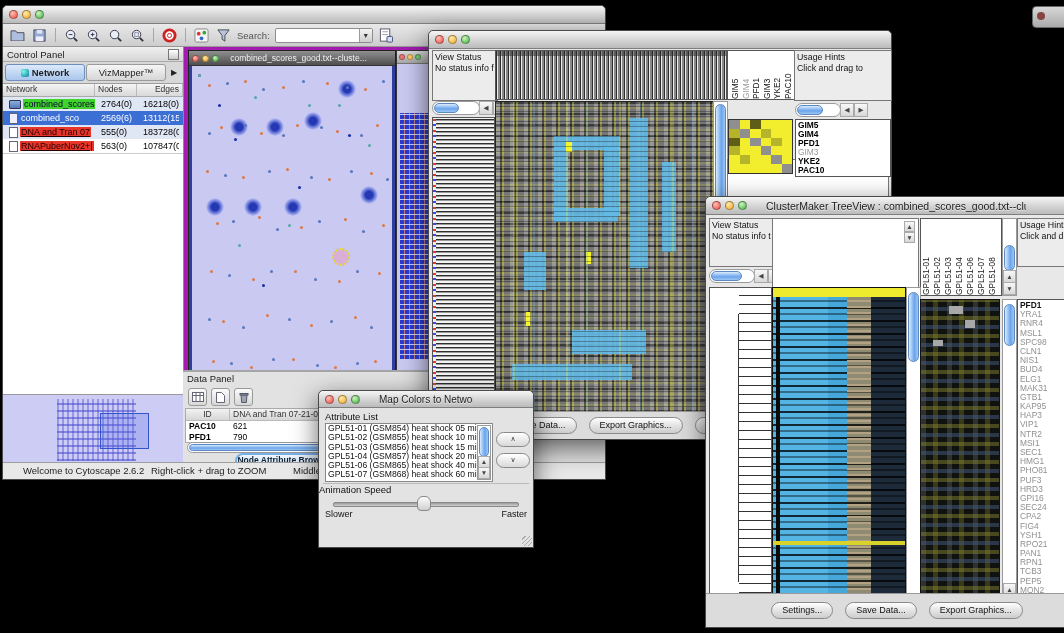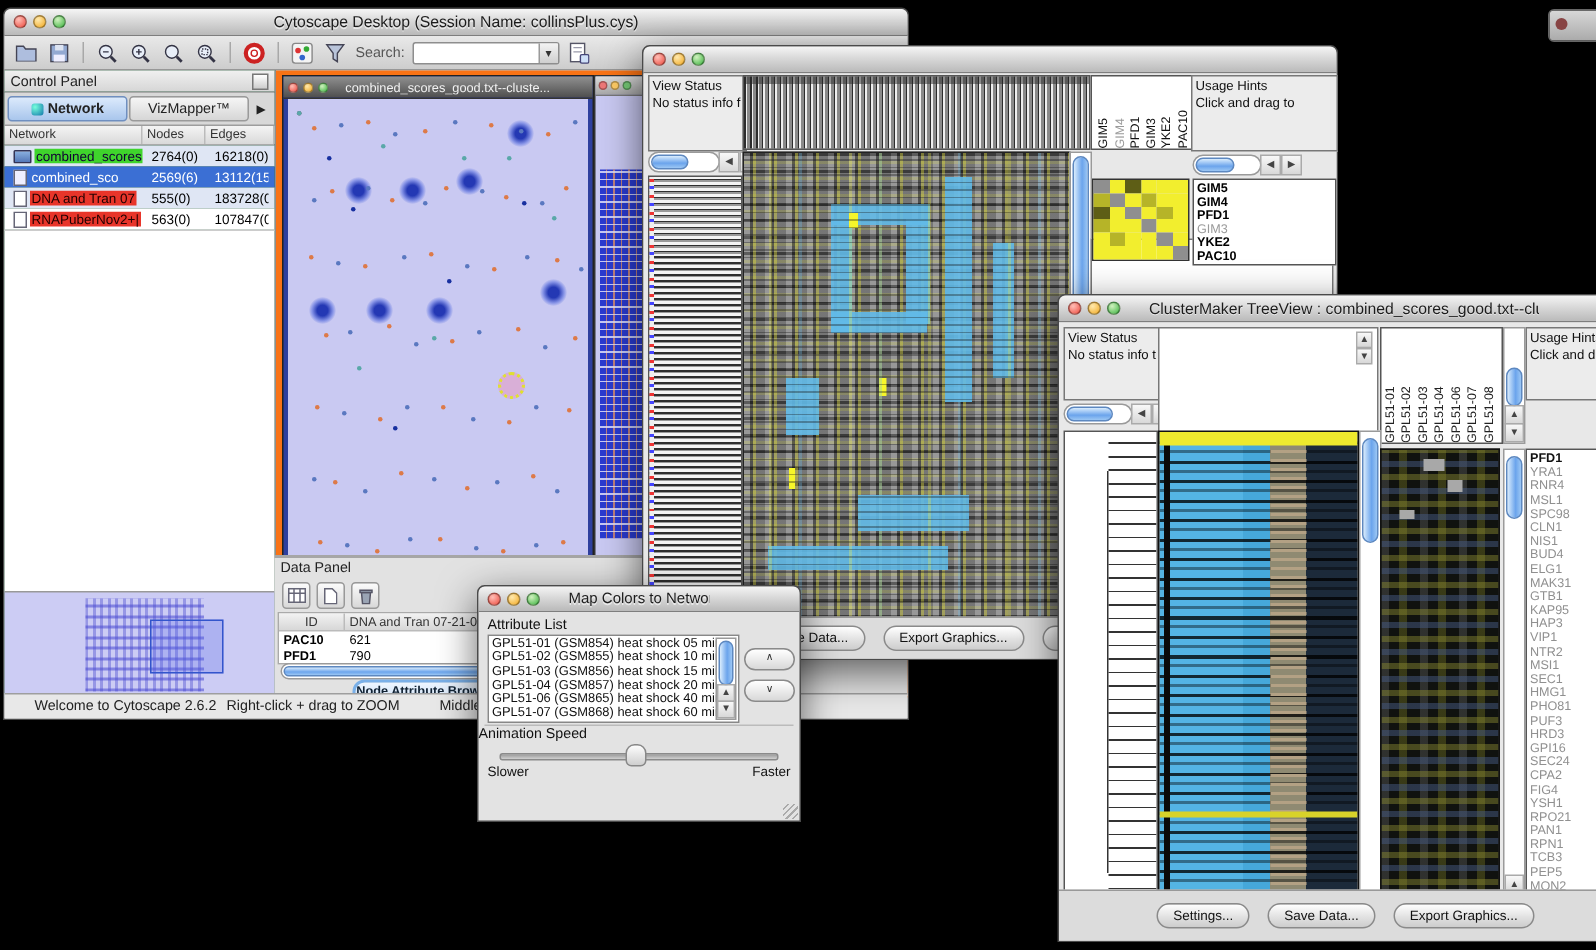--- a/index.html
+++ b/index.html
@@ -27,41 +27,41 @@
   .cpanel{width:180px;background:#14532d;border-right:1px solid #8d8d8d;display:flex;flex-direction:column;}
   .cp-head{height:14px;font-size:9.5px;color:#222;display:flex;align-items:center;justify-content:space-between;padding:0 4px;background:linear-gradient(#f0f0f0,#d6d6d6);border-bottom:1px solid #aaa;}
   .float-ico{width:9px;height:9px;border:1px solid #777;background:linear-gradient(#fff,#ccc);}
   .cp-tabs{height:19px;display:flex;align-items:center;background:#d8d8d8;border-bottom:1px solid #9d9d9d;padding:1px 2px;gap:1px;}
   .tab{flex:1;height:15px;font-size:9.5px;color:#222;display:flex;align-items:center;justify-content:center;gap:3px;border:1px solid #9a9a9a;border-radius:3px;background:linear-gradient(#f6f6f6,#d6d6d6);}
   .tab.sel{background:linear-gradient(#dceafc,#a9c6ec);border-color:#6f8fc0;font-weight:bold;}
   .tab-arrow{width:14px;font-size:8px;text-align:center;color:#222;}
   .net-ico{width:8px;height:8px;background:radial-gradient(circle at 30% 30%,#7fd,#17a);border-radius:2px;}
   .cp-thead{display:flex;height:12px;font-size:8.5px;color:#333;background:linear-gradient(#f4f4f4,#d9d9d9);border-bottom:1px solid #aaa;}
   .cp-thead span{padding:0 3px;border-right:1px solid #bbb;box-sizing:border-box;}
-  .cw0{width:92px;} .cw1{width:42px;} .cw2{flex:1;}
+  .cw0{width:92px;} .cw1{width:42px;} .cw2{flex:1;text-align:right;}
   .cp-row{display:flex;height:14px;font-size:9px;align-items:center;background:#dfe6f4;}
   .cp-row:nth-child(even){background:#ffffff;}
   .cp-row.sel{background:#3b6fd4;color:#fff;}
   .cp-cell{padding:0 6px;white-space:nowrap;overflow:hidden;box-sizing:border-box;}
   .cp-cell.name{width:92px;display:flex;align-items:center;gap:2px;}
   .cp-cell.num{width:42px;}
   .cp-row .nm{padding:0 1px;}
   .nm.green{background:#3fd42c;color:#103;}
-  .nm.red{background:#e8352a;color:#200;}
+  .nm.red{background:#e8352a;color:#200;text-decoration:underline;}
   .nm.selected{color:#fff;}
   .mini-ico{display:inline-block;flex:none;}
   .mini-ico.fold{width:10px;height:7px;background:linear-gradient(#8ab0e0,#5578b8);border:1px solid #335;border-radius:1px;}
   .mini-ico.doc{width:7px;height:9px;background:#fff;border:1px solid #667;}
   .cp-row.sel .mini-ico.doc{background:#eef;}
   .cp-blank{flex:1;background:#fff;border-top:1px solid #ccc;}
   .cp-overview{height:70px;background:#ccccf4;border-top:1px solid #999;position:relative;}
   .ov-scribble{position:absolute;left:30%;top:6%;width:44%;height:88%;opacity:.8;background-image:repeating-linear-gradient(0deg,rgba(40,40,200,.55) 0 2px,transparent 2px 7px),repeating-linear-gradient(90deg,rgba(40,40,200,.4) 0 2px,transparent 2px 5px);}
   .ov-rect{position:absolute;left:54%;top:26%;width:26%;height:48%;border:1px solid #3355cc;background:rgba(80,100,230,.25);}
   
-  .mdi{flex:1;position:relative;background:#f97316;overflow:hidden;text-decoration:underline;}
+  .mdi{flex:1;position:relative;background:#a21caf;overflow:hidden;text-decoration:underline;}
   .w2{position:absolute;left:212px;top:3px;width:46px;height:322px;border:1px solid #333;background:#c9c9f2;}
   .w2-tbar{height:12px;background:linear-gradient(#dcdcdc,#a8a8a8);display:flex;align-items:center;gap:2px;padding:0 2px;border-bottom:1px solid #777;}
   .w2-tbar i{width:6px;height:6px;border-radius:50%;border:1px solid rgba(0,0,0,.3);box-sizing:border-box;}
   .lattice{position:absolute;left:3px;top:62px;right:3px;height:246px;background-color:#2a3bd0;background-image:repeating-linear-gradient(0deg,transparent 0 4px,rgba(225,225,250,.85) 4px 5px),repeating-linear-gradient(90deg,transparent 0 4px,rgba(238,150,98,.75) 4px 5px);}
   .w1{position:absolute;left:4px;top:3px;width:206px;height:322px;background:#2e3f9e;border:1px solid #222;}
   .mdi-tbar{height:14px;background:linear-gradient(#909090,#4e4e4e);display:flex;align-items:center;border-bottom:1px solid #333;}
   .mdi-tbar .lights{padding:0 3px;gap:3px;}
   .mdi-tbar .lt{width:7px;height:7px;}
   .mdi-ttl{flex:1;color:#f2f2f2;font-size:8.5px;text-align:center;white-space:nowrap;overflow:hidden;padding-right:20px;}
   .w1-body{position:absolute;left:3px;top:15px;right:3px;bottom:3px;background:#c9c9f2;overflow:hidden;}
@@ -148,21 +148,20 @@
 
 <div id="desktop">
 
   <section class="win" style="left:2px;top:5px;width:602px;height:473px;">
     <div class="tbar">
       <span class="lights">
         <i class="lt r"></i>
         <i class="lt y"></i>
         <i class="lt g"></i>
       </span>
-      <span class="ttl">Cytoscape Desktop (Session Name: collinsPlus.cys)</span>
     </div>
     <div class="toolbar">
       <span class="tbi">
           <svg width="15" height="12" viewBox="0 0 16 13">
             <path d="M1 2h5l1.5 2H15v9H1z" fill="#aebede" stroke="#445" stroke-width="1"></path>
           </svg>
         </span>
       <span class="tbi">
           <svg width="13" height="13" viewBox="0 0 14 14">
             <rect x="1" y="1" width="12" height="12" fill="#93a9d2" stroke="#445"></rect>

